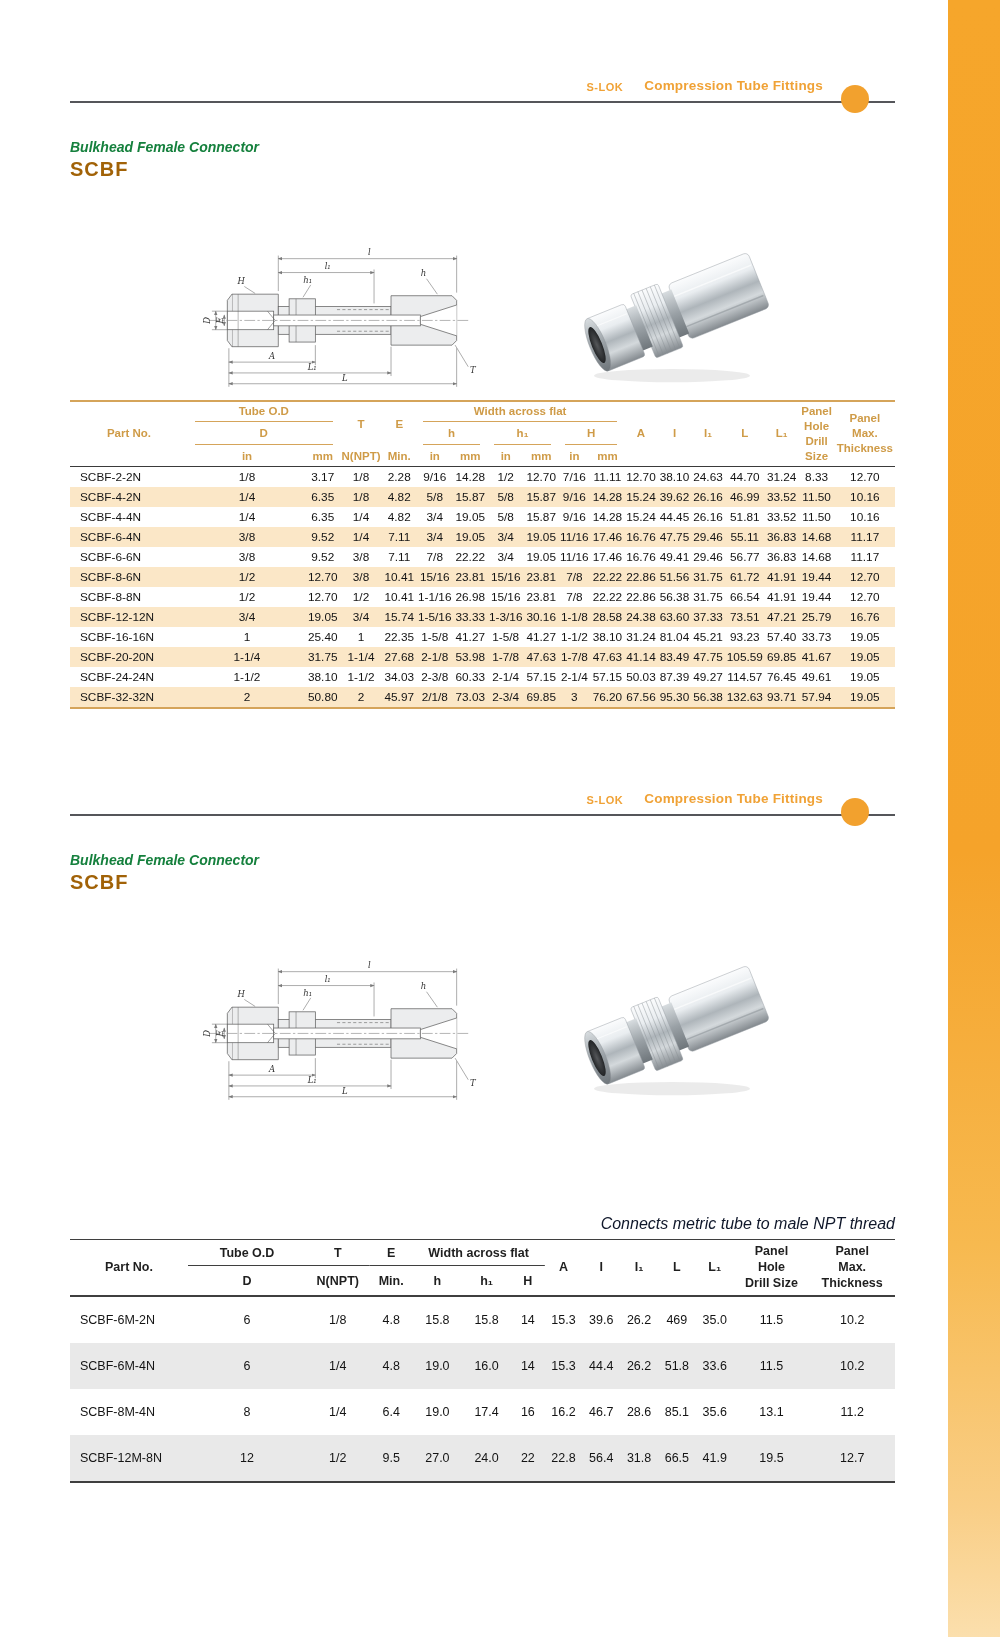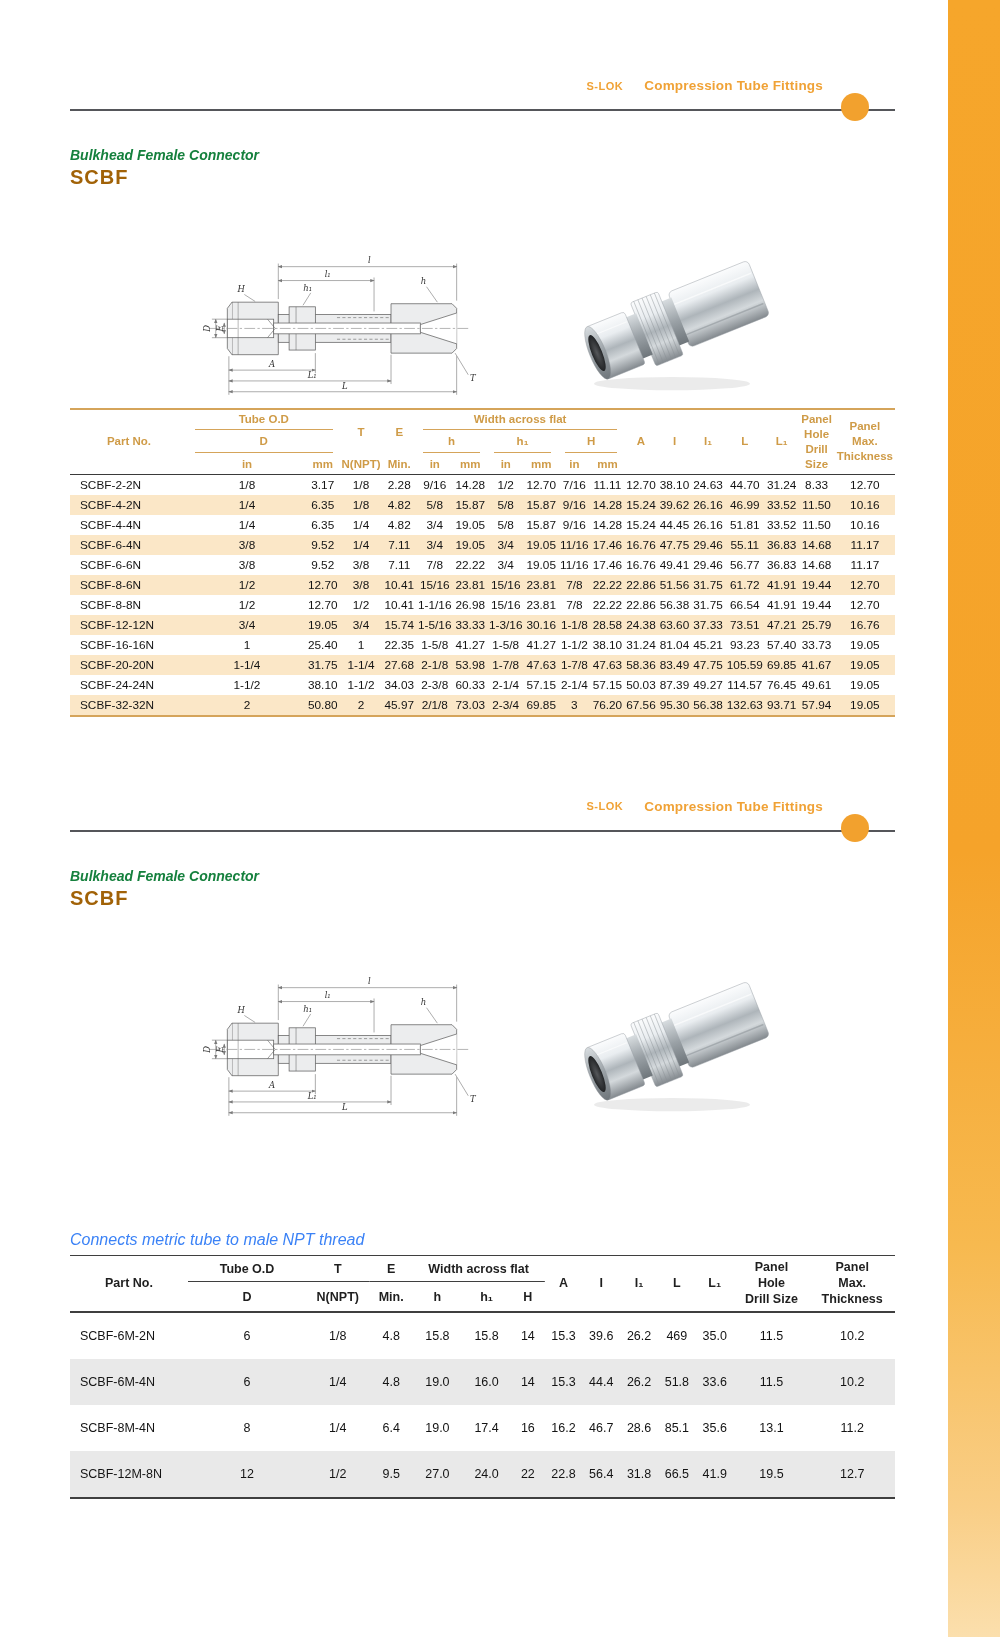--- a/index.html
+++ b/index.html
@@ -8,42 +8,42 @@
     position:relative; width:1000px; height:1637px; background:#ffffff;
     overflow:hidden; font-family:"Liberation Sans","DejaVu Sans",sans-serif;
   }
   .accent-band {
     position:absolute; top:0; right:0; width:52px; height:100%;
     background:linear-gradient(180deg,#F6A62B 0%,#F5A32A 52%,#F7B94F 76%,#F9CE86 92%,#FBDFAD 100%);
   }
   .content { position:relative; margin:0 105px 0 70px; }
 
   .brand-row {
-    position:relative; display:flex; justify-content:flex-end; align-items:center;
-    padding:78px 72px 16px 0; border-bottom:2px solid #55565A;
+    position:relative; display:flex; justify-content:flex-end; align-items:flex-end;
+    padding:78px 72px 8px 0; border-bottom:2px solid #55565A;
   }
   .section-metric .brand-row { padding-top:82px; }
   .brand-slok { font-size:11px; font-weight:bold; color:#F0A236; letter-spacing:.5px; }
   .brand-main { font-size:13.5px; font-weight:bold; color:#F0A236; margin-left:21px; letter-spacing:.2px; }
   .brand-dot {
     position:absolute; right:26px; bottom:-12px; width:28px; height:28px;
     border-radius:50%; background:#F2A12E;
   }
 
   .title-block { margin-top:36px; }
   .subtitle { font-size:14px; font-weight:bold; font-style:italic; color:#15803d; }
   .code { font-size:20px; font-weight:bold; color:#a16207; letter-spacing:1px; margin-top:3px; }
 
   .figure-row { display:flex; align-items:center; margin-top:62px; padding-left:128px; gap:38px; }
   .drawing-svg { width:332px; height:151px; }
   .photo-svg { width:208px; height:141px; }
 
   .caption { margin-top:86px; font-style:italic; font-size:16px; }
   .caption-orange { color:#E2A23C; }
-  .caption-dark { color:#3b82f6; }
+  .caption-dark { color:#0f172a;text-align:right; }
   .section-metric .caption { margin-top:108px; }
 
   table.spec { border-collapse:collapse; width:100%; margin-top:6px; }
   .spec th { font-weight:bold; text-align:center; vertical-align:middle; padding:2px 2px; line-height:1.3; }
   .spec td { text-align:center; padding:3px 2px; color:#141414; white-space:nowrap; }
   .spec td:first-child { text-align:left; padding-left:10px; }
   .spec th:first-child { width:118px; }
   .wrap { white-space:pre-line; }
 
   .fractional { border-top:2px solid #D5A45A; }
@@ -421,21 +421,21 @@
               <td>1-1/4</td>
               <td>31.75</td>
               <td>1-1/4</td>
               <td>27.68</td>
               <td>2-1/8</td>
               <td>53.98</td>
               <td>1-7/8</td>
               <td>47.63</td>
               <td>1-7/8</td>
               <td>47.63</td>
-              <td>58.36</td>
+              <td>41.14</td>
               <td>83.49</td>
               <td>47.75</td>
               <td>105.59</td>
               <td>69.85</td>
               <td>41.67</td>
               <td>19.05</td>
             </tr>
             <tr>
               <td>SCBF-24-24N</td>
               <td>1-1/2</td>

